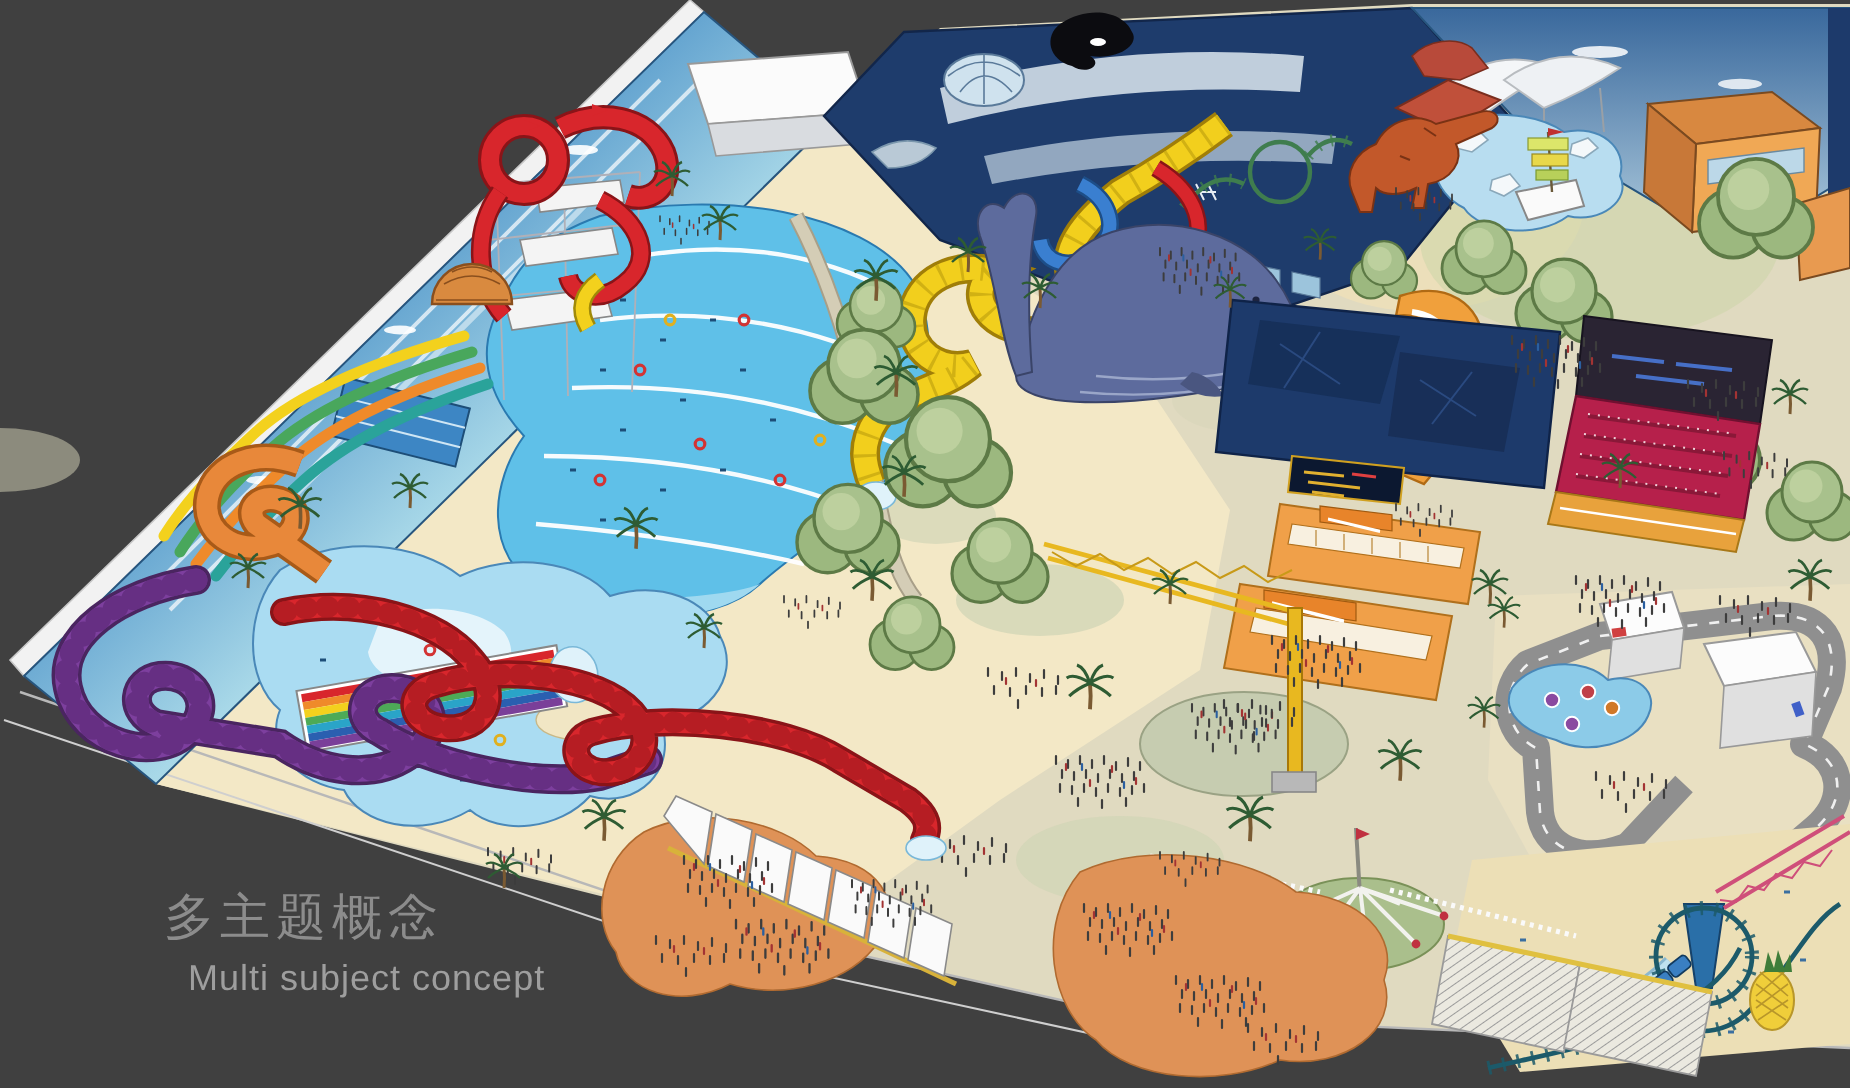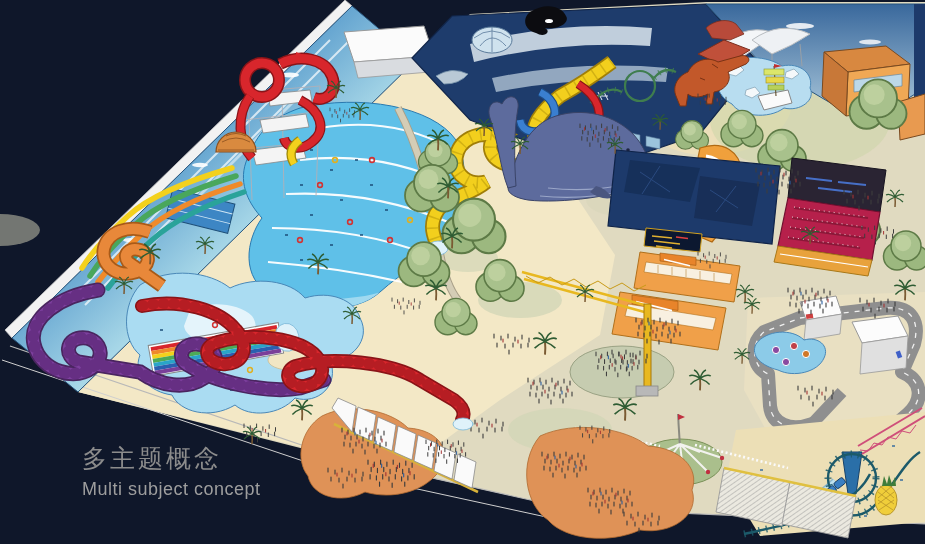--- a/index.html
+++ b/index.html
@@ -1,21 +1,21 @@
 <!DOCTYPE html>
 <html><head>
 <meta charset="utf-8">
 <style>
   html,body{margin:0;padding:0;background:#fff;}
-  .stage{position:relative;width:925px;height:544px;background:#0f172a;overflow:hidden;
+  .stage{position:relative;width:925px;height:544px;background:#404040;overflow:hidden;
          font-family:"Liberation Sans",sans-serif;}
   .stage svg{position:absolute;left:0;top:0;}
   .caption{position:absolute;left:82px;top:442px;}
   .caption .zh{font-size:25px;letter-spacing:3px;color:#8c8c8c;}
-  .caption .en{font-size:18px;color:#9e9e9e;margin-top:4px;letter-spacing:0.5px;}
+  .caption .en{font-size:18px;color:#9e9e9e;margin-top:4px;letter-spacing:0.5px;margin-left:12px;}
 </style>
 </head>
 <body>
 
 <div class="stage">
 <svg width="925" height="544" viewBox="0 0 925 544" xmlns="http://www.w3.org/2000/svg" xmlns:xlink="http://www.w3.org/1999/xlink">
 <defs>
   <linearGradient id="wallg" x1="0" y1="0" x2="0.7" y2="0.72">
     <stop offset="0" stop-color="#2a5f9e"></stop>
           <stop offset="0.5" stop-color="#4e93c8"></stop>

